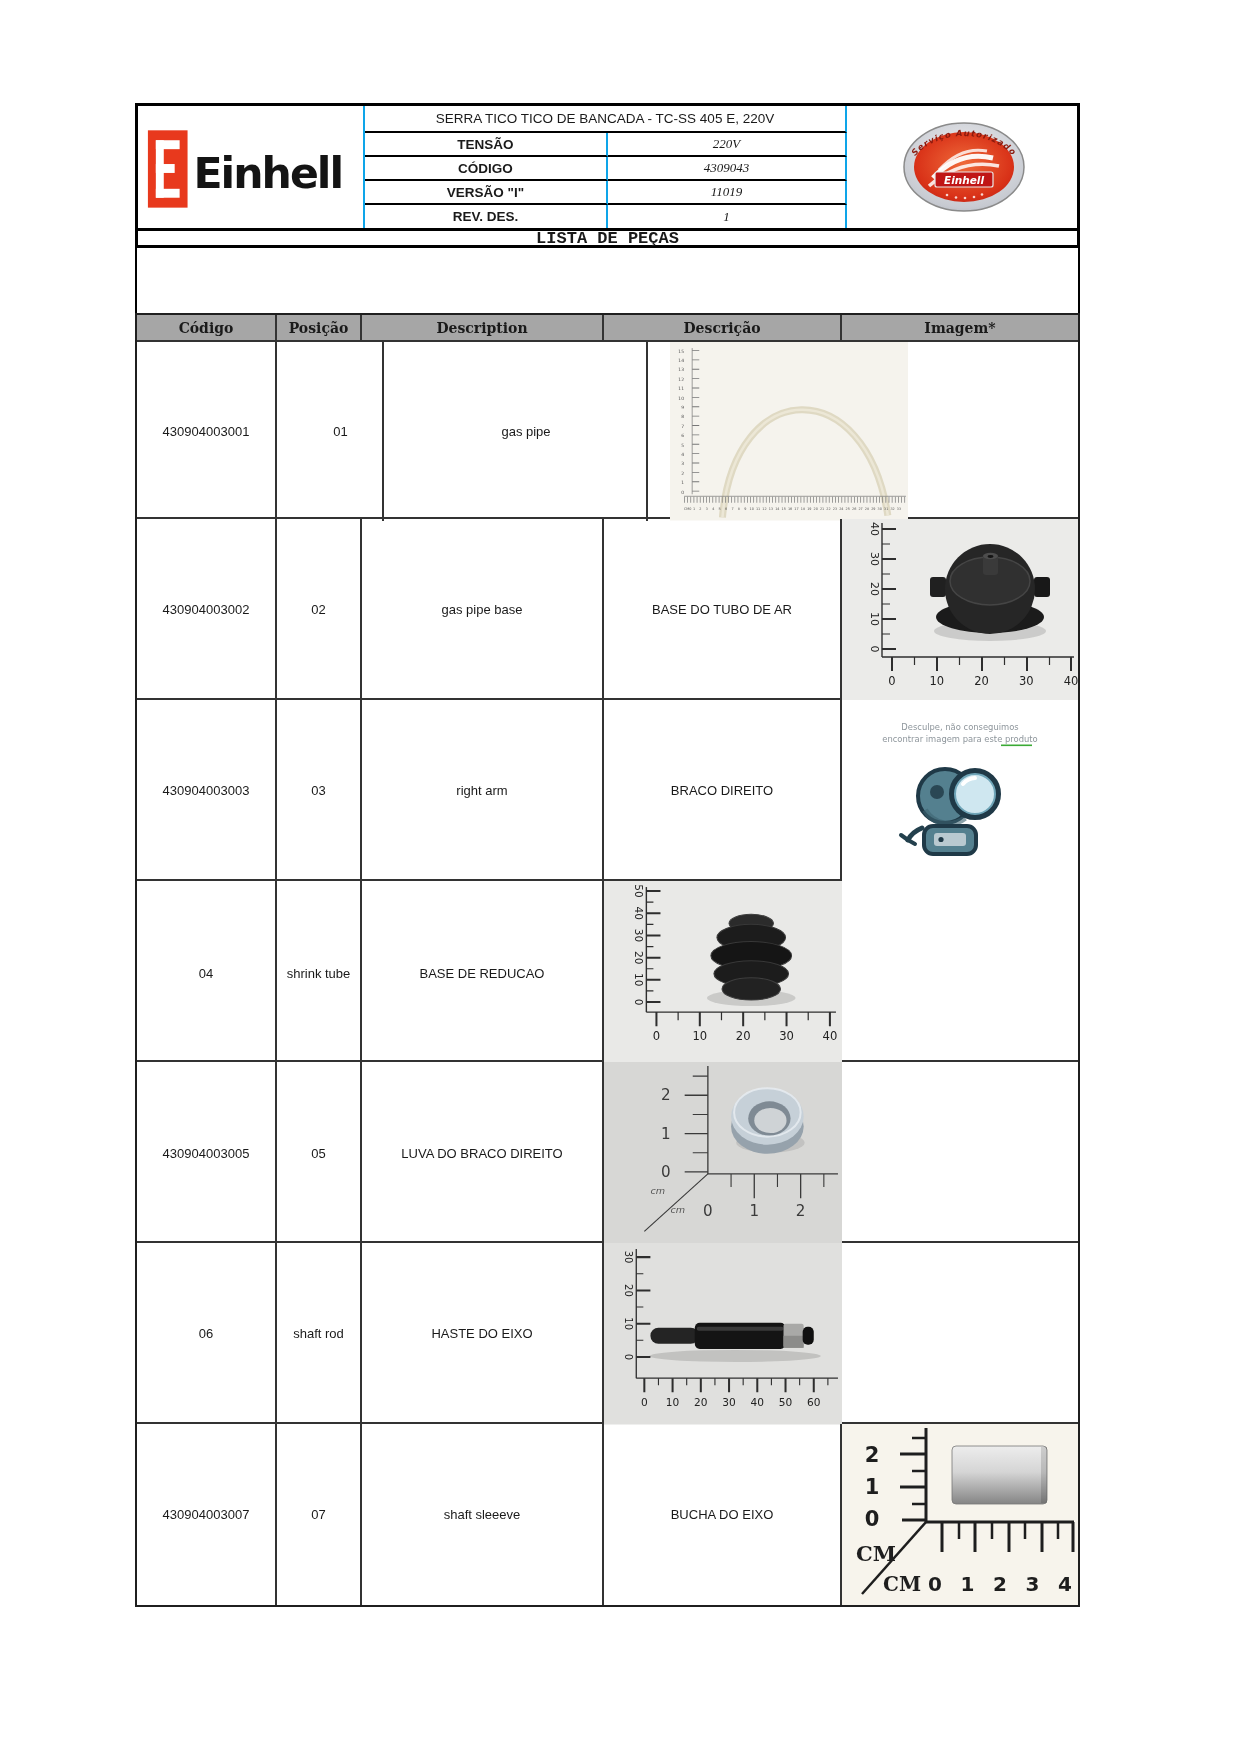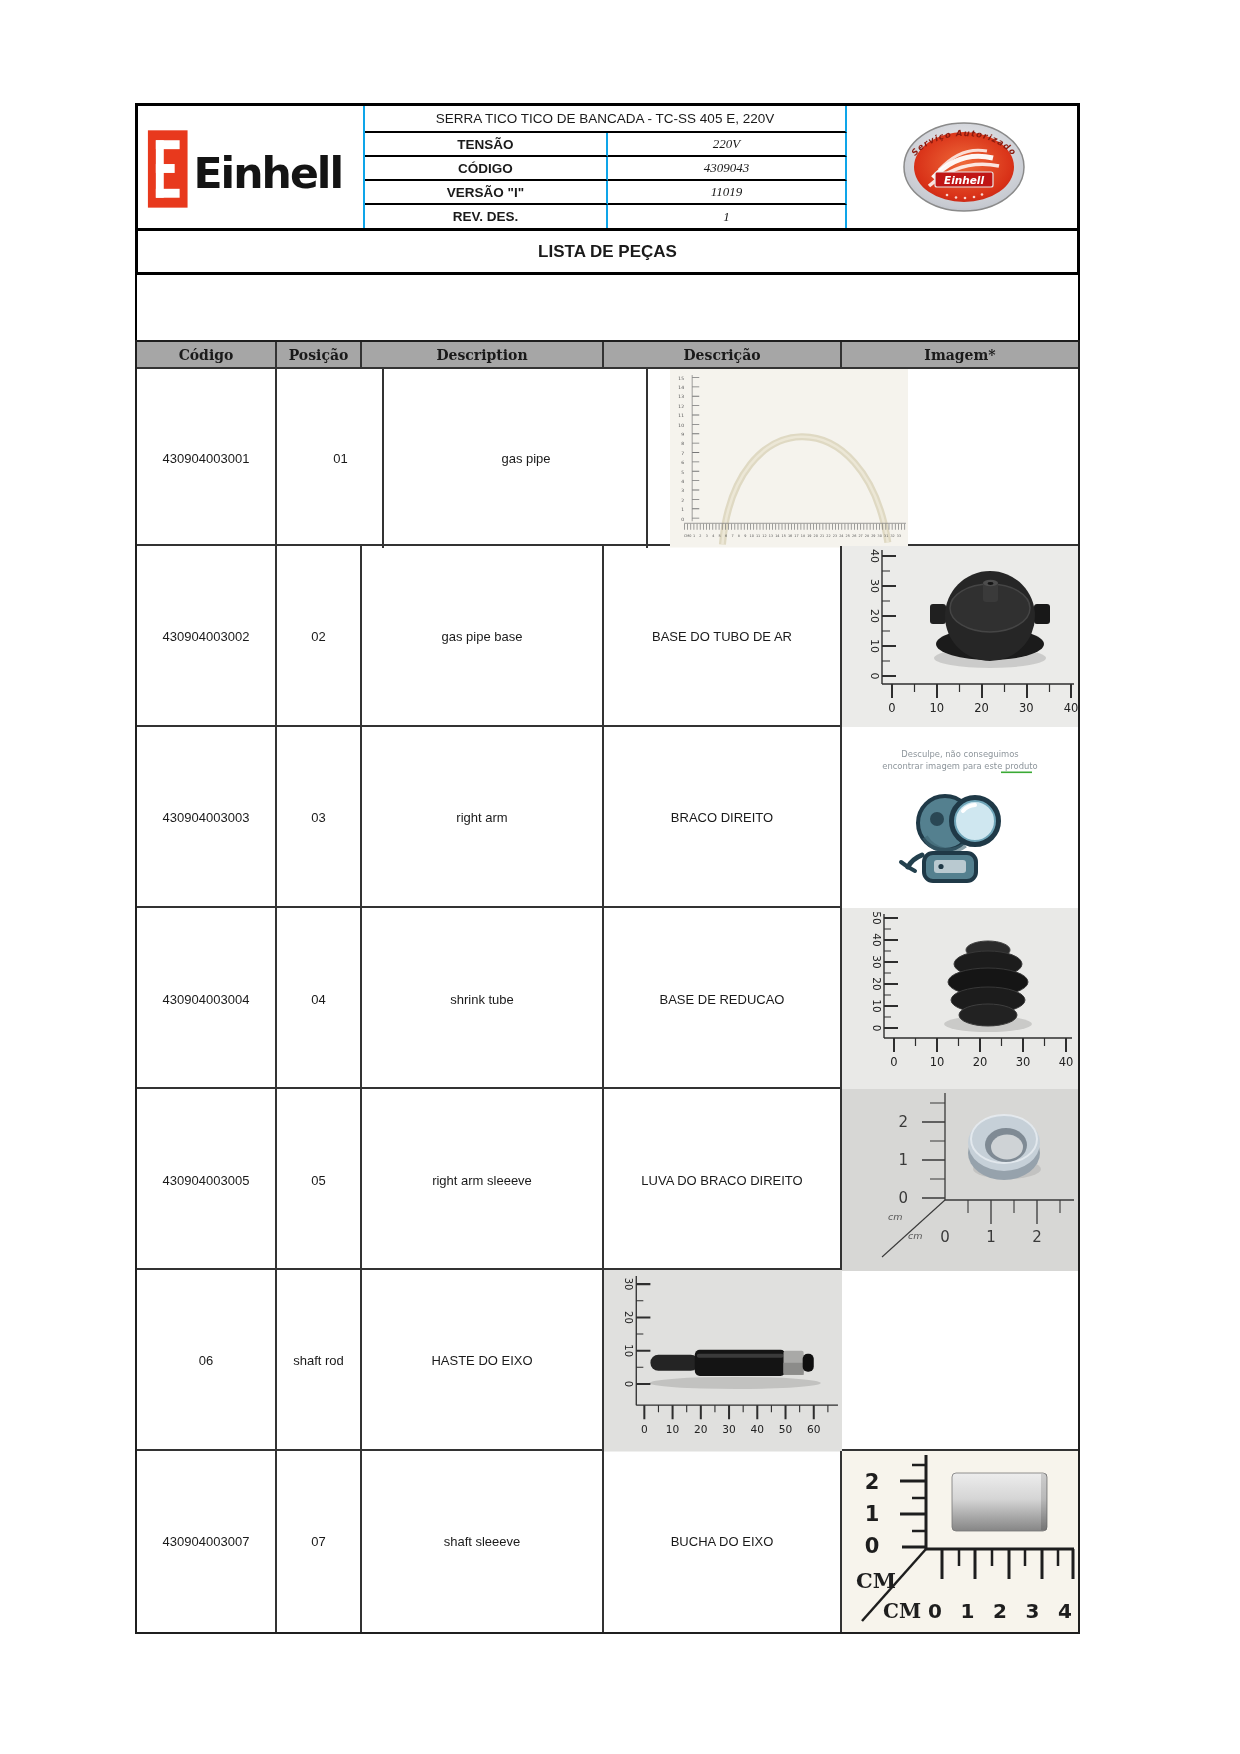--- a/index.html
+++ b/index.html
@@ -14,23 +14,23 @@
              grid-template-rows:27px 24px 24px 24px 23px;}
   .hc{border-right:2px solid #0ea5e9;border-bottom:2px solid #000;
       display:flex;align-items:center;justify-content:center;overflow:hidden;}
   .logo-cell{grid-column:1;grid-row:1/6;border-bottom:none;}
   .title-cell{grid-column:2/4;grid-row:1;font-size:13.5px;}
   .badge-cell{grid-column:4;grid-row:1/6;border-right:none;border-bottom:none;}
   .label-cell{font-weight:bold;font-size:13.5px;}
   .value-cell{font-family:"Liberation Serif",serif;font-size:13px;font-style:italic;}
 
   
-  .lista{width:945px;height:44px;border:3px solid #000;border-top:none;
+  .lista{width:945px;height:17px;border:3px solid #000;border-top:none;
          display:flex;align-items:center;justify-content:center;
-         font-weight:bold;font-size:17px;}
+         font-weight:bold;font-size:17px;font-family:Liberation Mono, monospace;}
   .gapband{width:945px;height:65px;border-left:2px solid #000;border-right:2px solid #000;}
 
   
   .parts-table{width:945px;border:2px solid #1f1f1f;}
   .thead{display:grid;grid-template-columns:140px 85px 242px 238px 236px;
          height:27px;background:#a6a6a6;border-bottom:2px solid #333;}
   .th{border-right:2px solid #333;display:flex;align-items:center;justify-content:center;
       font-family:"DejaVu Serif",serif;font-weight:bold;font-size:14px;}
   .th:last-child{border-right:none;}
   .trow{display:grid;grid-template-columns:140px 85px 242px 238px 236px;
@@ -256,21 +256,20 @@
             <circle cx="99" cy="139.5" r="2.6" fill="#1f3947"></circle>
             <circle cx="133" cy="94" r="23" fill="#cfe7f0" stroke="#1f3947" stroke-width="6"></circle>
             <circle cx="133" cy="94" r="20" fill="none" stroke="#6fa5b8" stroke-width="2"></circle>
             <path d="M121,84 a17,17 0 0 1 12,-6" stroke="#ffffff" stroke-width="4" fill="none" stroke-linecap="round"></path>
           </g>
         </svg>
       </div>
     </div>
 
     <div class="trow">
-      <div class="td">430904003004</div>
       <div class="td">04</div>
       <div class="td">shrink tube</div>
       <div class="td">BASE DE REDUCAO</div>
       <div class="td img">
         <svg viewBox="0 0 236 183" preserveAspectRatio="none">
           <rect width="236" height="183" fill="#e9e9e7"></rect>
           <line x1="42" y1="6" x2="42" y2="130" stroke="#2e2e2e" stroke-width="1.4"></line>
           <path d="M42 10H56M42 32H56M42 54H56M42 76H56M42 98H56M42 120H56" stroke="#2e2e2e" stroke-width="2"></path>
           <path d="M42 21H49M42 43H49M42 65H49M42 87H49M42 109H49" stroke="#2e2e2e" stroke-width="1.2"></path>
           <g data-ruler="rulers.r4v" font-size="10.5" fill="#222" text-anchor="middle">
@@ -297,21 +296,20 @@
           <ellipse cx="146" cy="74" rx="40" ry="14" fill="#151515" stroke="#383838"></ellipse>
           <ellipse cx="146" cy="92" rx="37" ry="13" fill="#1c1c1c" stroke="#383838"></ellipse>
           <ellipse cx="146" cy="107" rx="29" ry="11" fill="#222222" stroke="#3e3e3e"></ellipse>
         </svg>
       </div>
     </div>
 
     <div class="trow">
       <div class="td">430904003005</div>
       <div class="td">05</div>
-      <div class="td">right arm sleeeve</div>
       <div class="td">LUVA DO BRACO DIREITO</div>
       <div class="td img">
         <svg viewBox="0 0 236 182" preserveAspectRatio="none">
           <rect width="236" height="182" fill="#d7d7d5"></rect>
           <line x1="103" y1="4" x2="103" y2="111" stroke="#3a3a3a" stroke-width="1.3"></line>
           <path d="M103 33H80M103 71H80M103 109H80" stroke="#3a3a3a" stroke-width="1.3"></path>
           <path d="M103 14H88M103 52H88M103 90H88" stroke="#3a3a3a" stroke-width="1.1"></path>
           <g data-ruler="rulers.r5v" font-size="15" fill="#3a3a3a" text-anchor="end">
                 <text x="66" y="38">2</text>
                 <text x="66" y="76">1</text>

